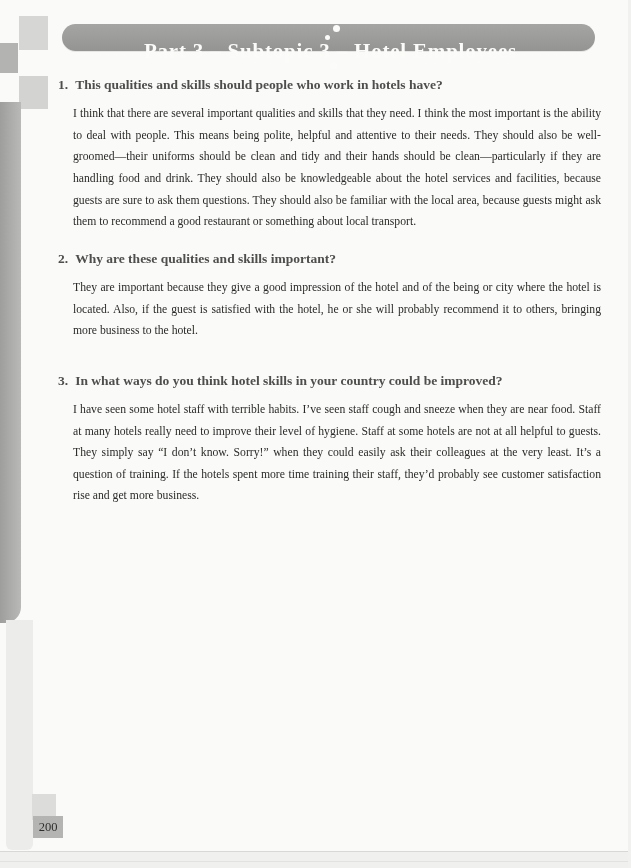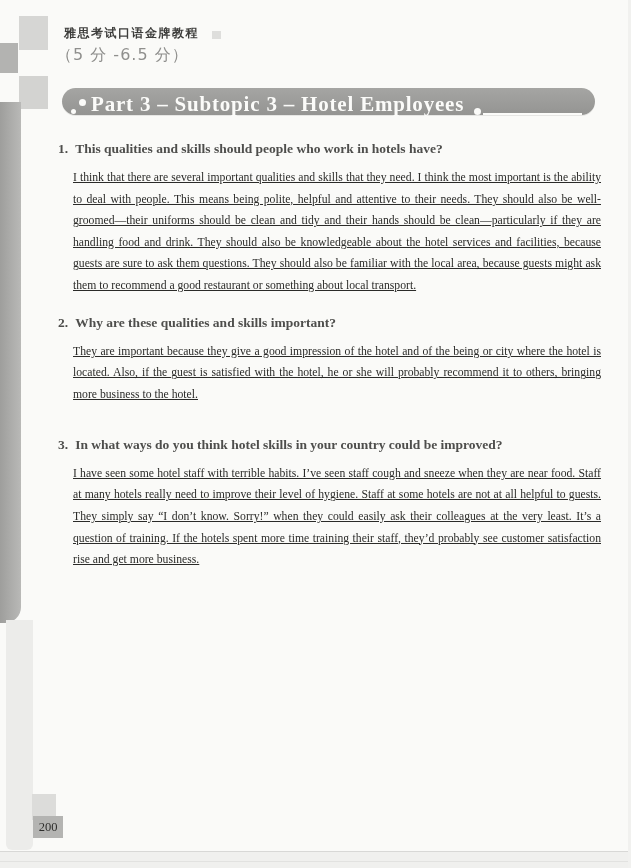--- a/index.html
+++ b/index.html
@@ -52,22 +52,23 @@
   .score {
     font: 400 16px/1.2 "DejaVu Sans", sans-serif;
     color: #8f8f8d; letter-spacing: 1px;
     margin: 3px 0 0 -8px;
   }
 
   .banner {
     margin: 24px 0 0 62px; width: 533px; height: 27px;
     background: linear-gradient(#a5a5a3, #949492);
     border-radius: 14px;
-    display: flex; align-items: flex-end;
+    display: flex; align-items: center;
     box-shadow: 0 1px 0 rgba(0,0,0,0.08);
+    flex-direction: column;
   }
   .banner-icon { width: 17px; height: 17px; margin-left: 8px; position: relative; flex: 0 0 auto; }
   .banner-icon .dot-big  { position: absolute; right: 1px; top: 1px; width: 7px; height: 7px; background: #fbfbf9; border-radius: 50%; }
   .banner-icon .dot-small{ position: absolute; left: 1px; bottom: 1px; width: 5px; height: 5px; background: #fbfbf9; border-radius: 50%; }
   .banner-title {
     font: 700 21px/1 "Liberation Serif", serif;
     color: #fbfbf9; letter-spacing: 0.8px;
     margin-left: 4px; white-space: nowrap;
   }
   .banner-bullet { width: 7px; height: 7px; border-radius: 50%; background: #fbfbf9; margin-left: 10px; flex: 0 0 auto; }
@@ -81,21 +82,20 @@
     display: flex;
     font: 700 13.5px/1.35 "Liberation Serif", serif;
     color: #4e4e4c;
   }
   .q-num { margin-right: 7px; flex: 0 0 auto; }
   .answer {
     margin: 9px 0 0 15px; width: 528px;
     text-align: justify;
     font: 400 11.7px/21.6px "Liberation Serif", serif;
     color: #2b2b29;
-    text-decoration: underline;
   }
 </style>
 </head>
 <body>
 
 <div class="artifact sq1"></div>
 <div class="artifact sq2"></div>
 <div class="artifact sq3"></div>
 <div class="artifact noise1"></div>
 <div class="artifact strip-dark"></div>
@@ -104,24 +104,20 @@
 <div class="artifact bottom-band"></div>
 <div class="artifact bottom-line"></div>
 <div class="artifact right-edge"></div>
 
 <div class="artifact page-num-box">
   <span>200</span>
 </div>
 
 <div class="content">
 
-  <div class="book-header">
-    <div class="series">雅思考试口语金牌教程</div>
-    <div class="score">（5 分 -6.5 分）</div>
-  </div>
 
   <div class="banner">
     <span class="banner-icon">
       <span class="dot-big"></span>
       <span class="dot-small"></span>
     </span>
     <span class="banner-title">Part 3 – Subtopic 3 – Hotel Employees</span>
     <span class="banner-bullet"></span>
     <span class="banner-rule"></span>
   </div>

